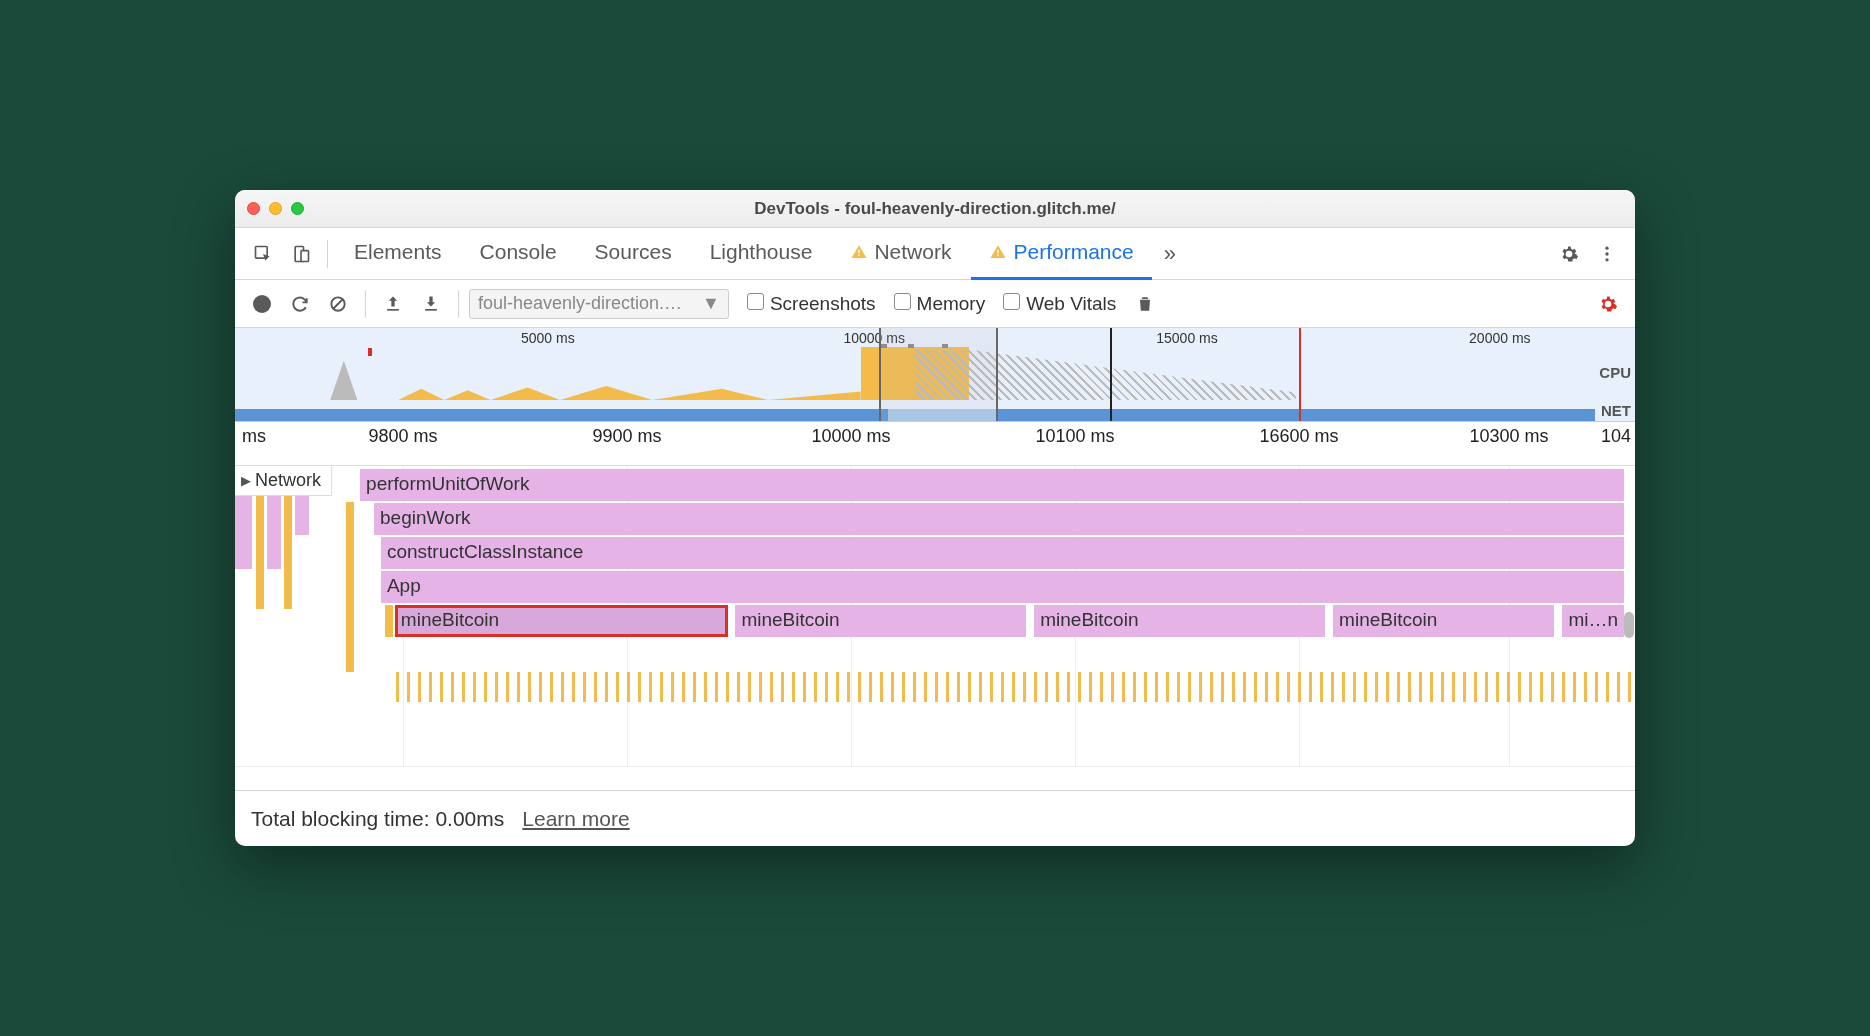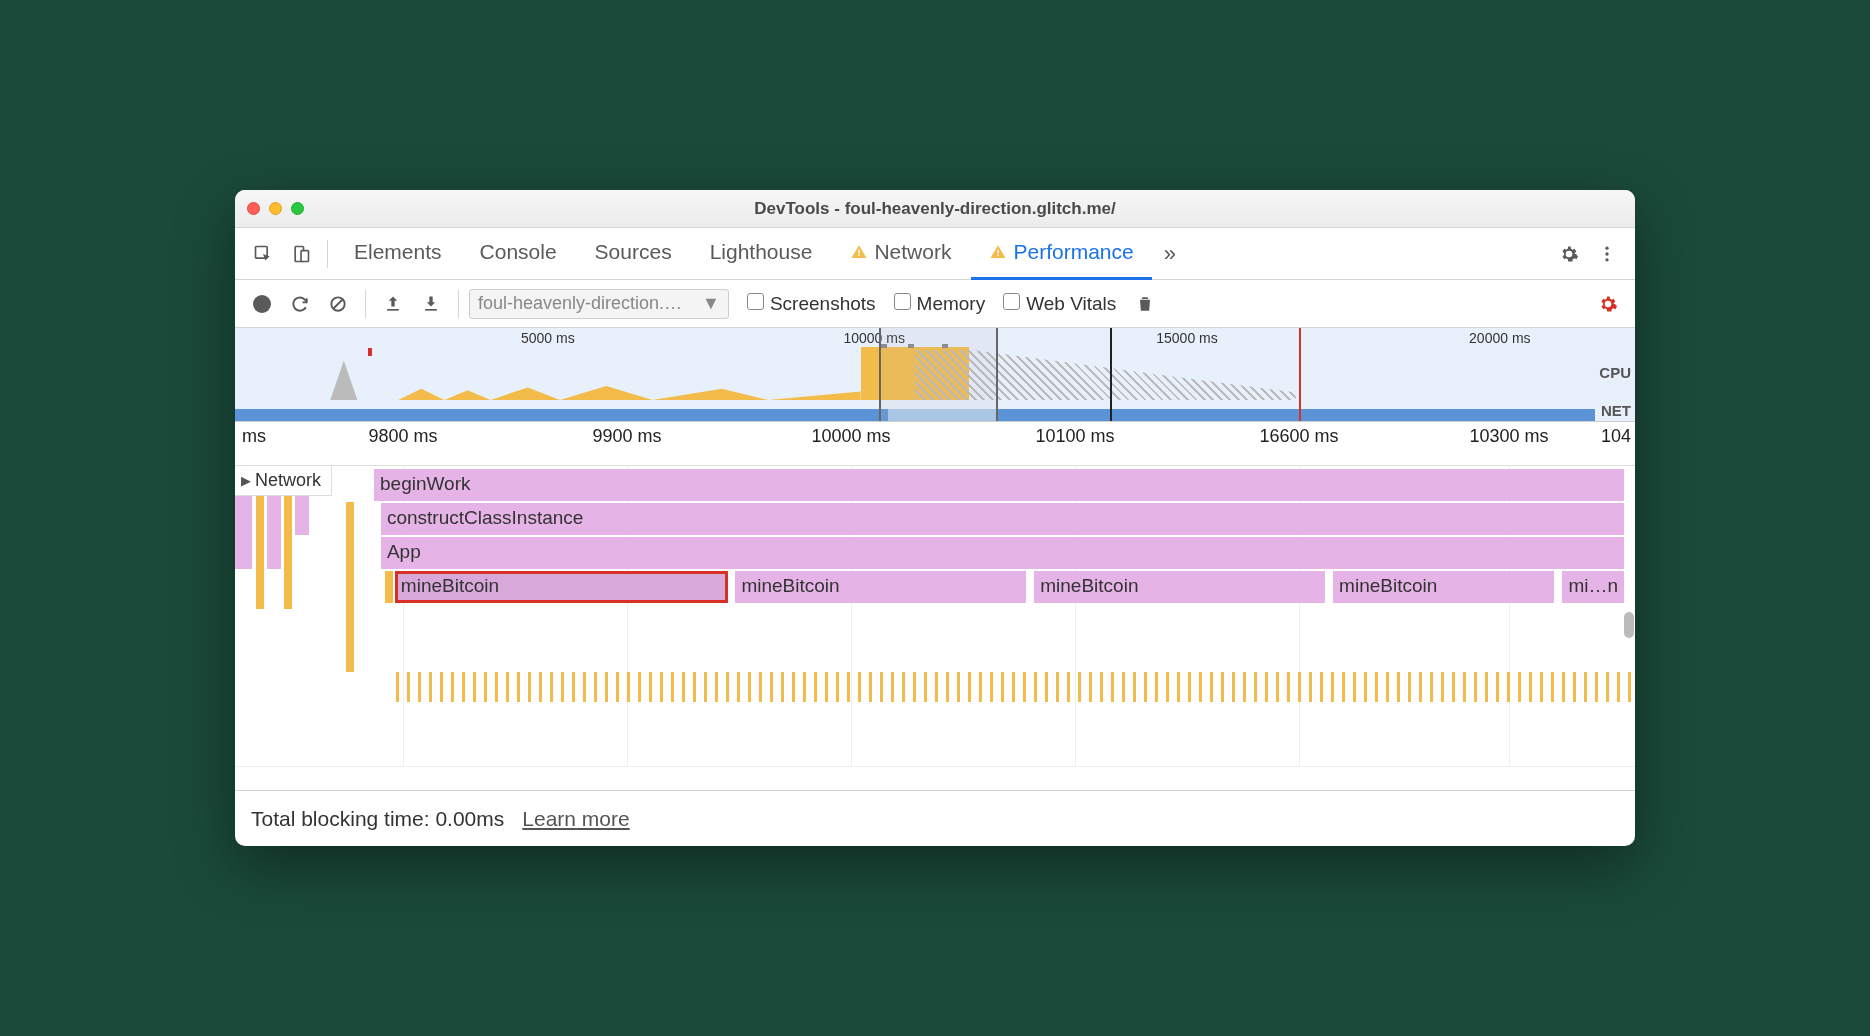--- a/index.html
+++ b/index.html
@@ -392,20 +392,23 @@
 
     <div class="flame-rows">
 
       <div style="position:absolute;left:0;top:0;width:1.2%;height:100px;background:#e6b3e6"></div>
       <div class="tiny-bar" style="left:1.5%;height:140px"></div>
       <div style="position:absolute;left:2.3%;top:0;width:1%;height:100px;background:#e6b3e6"></div>
       <div class="tiny-bar" style="left:3.5%;height:140px"></div>
       <div style="position:absolute;left:4.3%;top:0;width:1%;height:66px;background:#e6b3e6"></div>
       <div class="tiny-bar" style="left:8%;top:33px;height:170px"></div>
 
+      <div class="flame-row">
+          <div class="flame-bar" style="left:9%;width:91%"><span>performUnitOfWork</span></div>
+        </div>
       <div class="flame-row">
           <div class="flame-bar" style="left:10%;width:90%"><span>beginWork</span></div>
         </div>
       <div class="flame-row">
           <div class="flame-bar" style="left:10.5%;width:89.5%"><span>constructClassInstance</span></div>
         </div>
       <div class="flame-row">
           <div class="flame-bar" style="left:10.5%;width:89.5%"><span>App</span></div>
         </div>
       <div class="flame-row">

